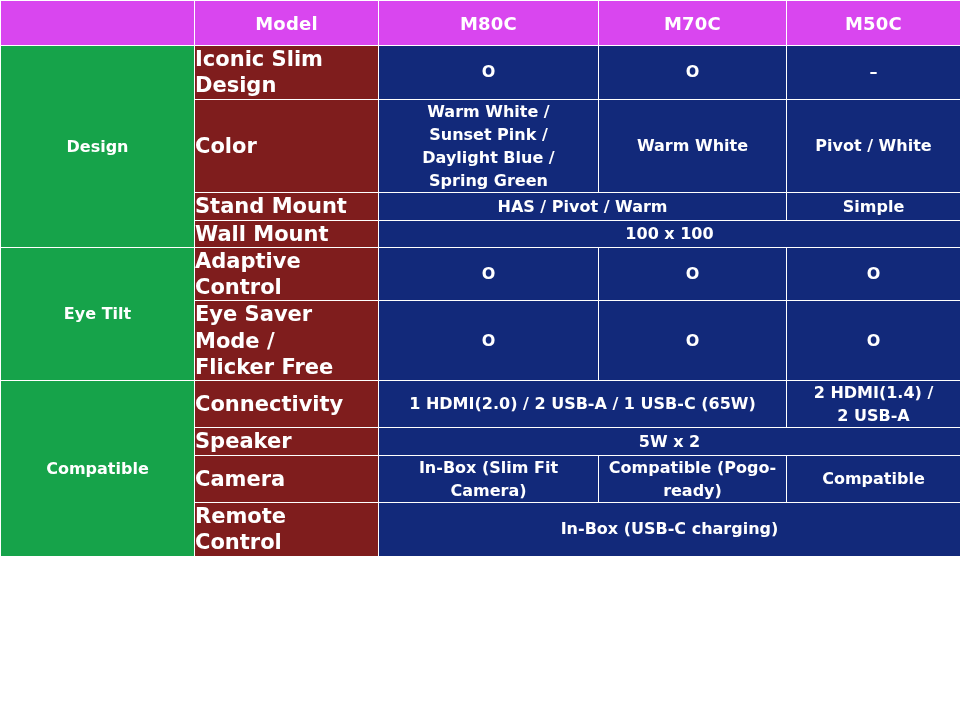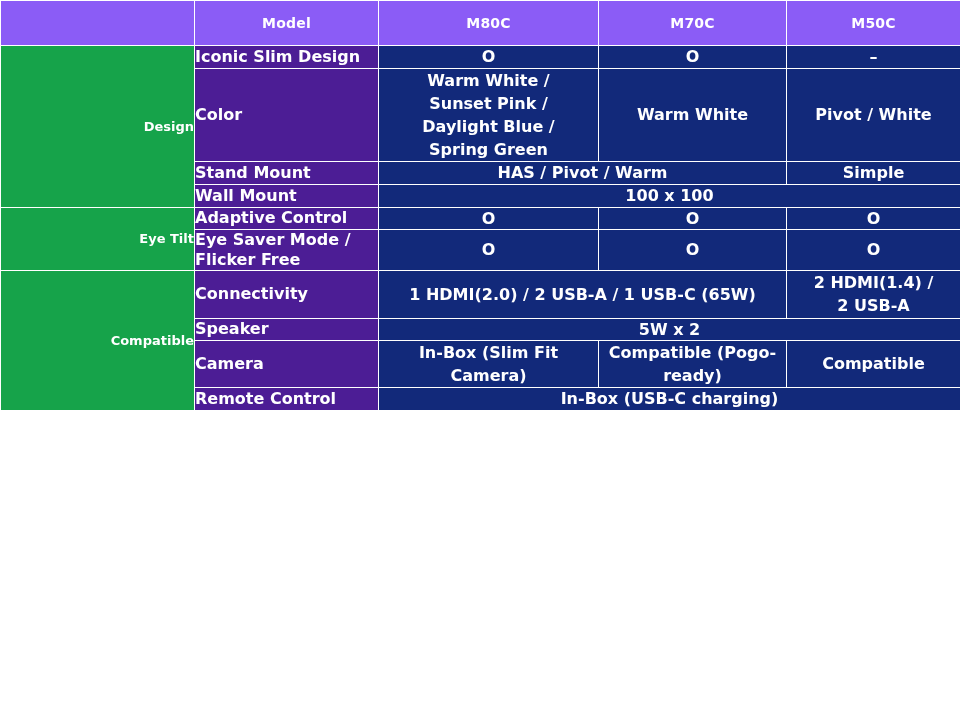--- a/index.html
+++ b/index.html
@@ -17,41 +17,41 @@
     width: 960px;
     border-collapse: collapse;
     table-layout: fixed;
   }
   table.spec td, table.spec th {
     border: 1px solid #ffffff;
     padding: 0;
     vertical-align: middle;
   }
   .hdr-cell {
-    background: #8b5cf6;
+    background: #d946ef;
     color: #ffffff;
     font-weight: bold;
-    font-size: 14px;
+    font-size: 18px;
     text-align: center;
     height: 44px;
     letter-spacing: 0.2px;
   }
   .grp-cell {
     background: #16a34a;
     color: #ffffff;
     font-weight: bold;
-    font-size: 13px;
-    text-align: right;
+    font-size: 16px;
+    text-align: center;
     vertical-align: middle;
   }
   .feat-cell {
-    background: #4c1d95;
+    background: #7f1d1d;
     color: #ffffff;
     font-weight: bold;
-    font-size: 16px;
+    font-size: 21px;
     text-align: left;
     padding: 6px 0 6px 8px;
     line-height: 1.25;
   }
   .val-cell {
     background: #12297a;
     color: #ffffff;
     font-weight: bold;
     font-size: 16px;
     text-align: center;

